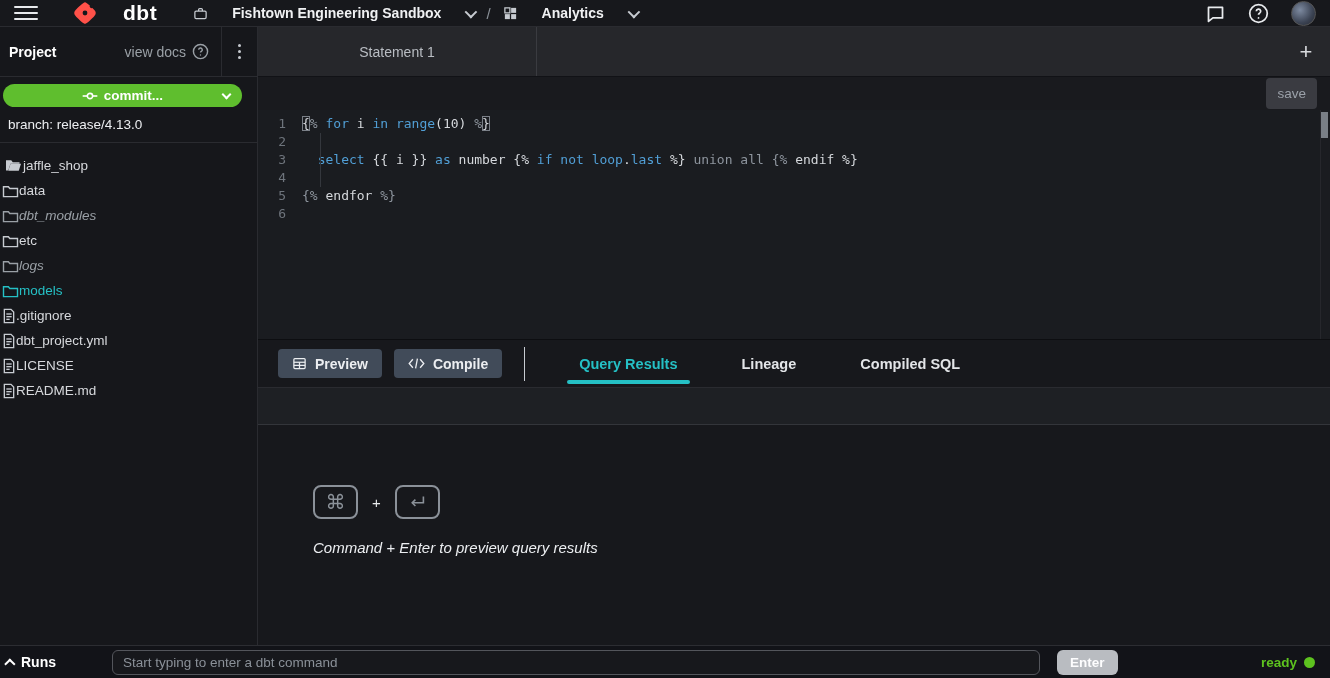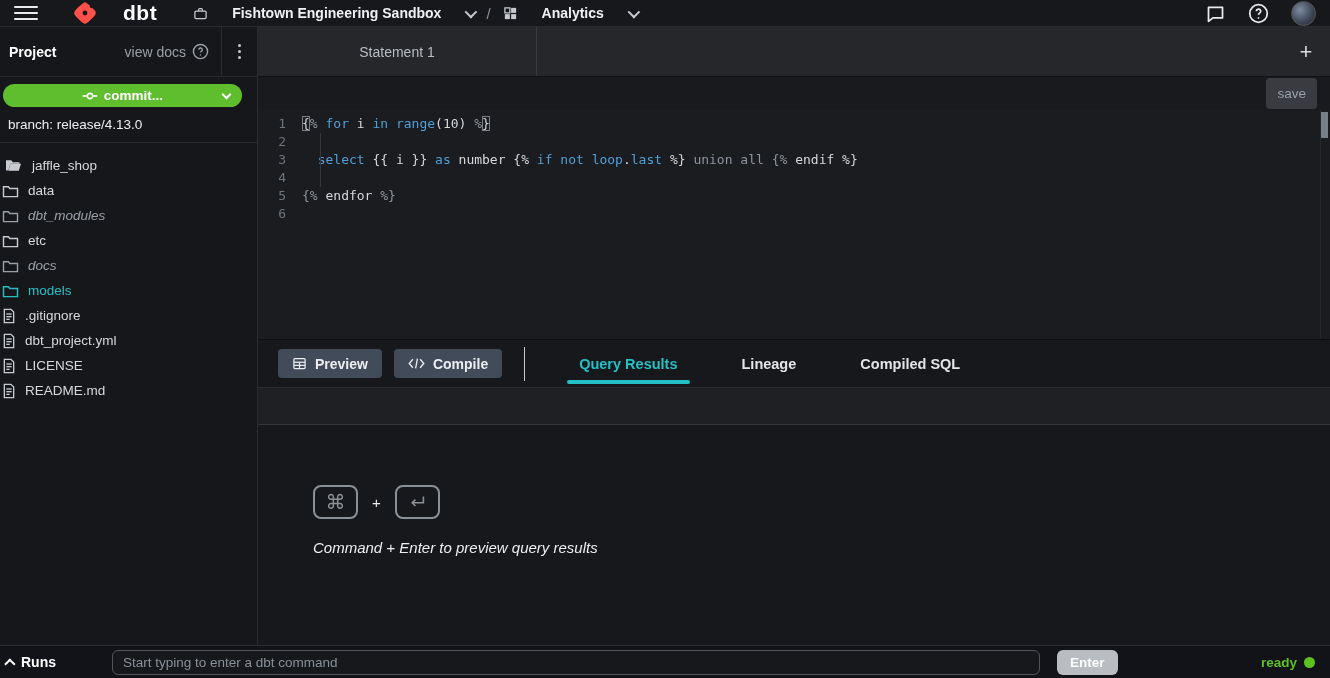--- a/index.html
+++ b/index.html
@@ -32,21 +32,21 @@
   .sb-kebab { width:36px; height:50px; border-left:1px solid #2a2b30; display:flex; align-items:center; justify-content:center; cursor:pointer; }
   .kebab-dots { display:flex; flex-direction:column; gap:3px; }
   .kebab-dots i { width:3px; height:3px; border-radius:50%; background:#c7cbd1; }
   .commit-btn { margin:7px 15px 4px 3px; height:23px; border:none; border-radius:12px;
     background:#5fbe2e; color:#fff; font-weight:bold; font-size:13.5px; display:flex; align-items:center; cursor:pointer;
     font-family:"Liberation Sans", sans-serif; position:relative; }
   .commit-center { flex:1; display:flex; align-items:center; justify-content:center; gap:6px; }
   .commit-chev { position:absolute; right:12px; width:7px; height:7px; border-right:2px solid #fff; border-bottom:2px solid #fff; transform:rotate(45deg); margin-top:-3px; }
   .branch-line { padding:6px 8px 10px 8px; font-size:13.5px; color:#eceef1; border-bottom:1px solid #2a2b30; }
   .tree { padding-top:10px; }
-  .tree-item { height:25px; display:flex; align-items:center; gap:9px; font-size:13.5px; color:#d7d9dd; cursor:pointer; padding-left:4px; }
+  .tree-item { height:25px; display:flex; align-items:center; gap:0; font-size:13.5px; color:#d7d9dd; cursor:pointer; padding-left:4px; }
   .tree-item.lvl1 { padding-left:2px; }
   .tree-item.italic { font-style:italic; color:#9aa0a6; }
   .tree-item.selected { color:#25c0c5; }
   .tree-item svg { flex:none; }
 
   
   .editcol { flex:1; display:flex; flex-direction:column; background:#a21caf; min-width:0; }
   .tabbar { height:50px; background:#26272b; border-bottom:1px solid #111216; display:flex; align-items:stretch; }
   .tab { width:279px; display:flex; align-items:center; justify-content:center; font-size:14px;
     color:#b9bdc3; border-right:1px solid #3a3b40; cursor:pointer; }
@@ -215,21 +215,21 @@
         <div class="tree-item lvl1">
           <svg width="17" height="14" viewBox="0 0 24 20" fill="none" stroke="#c7cbd1" stroke-width="2">
             <path d="M2 4h7l2 2.5h11V18H2z"></path>
           </svg>
           <span>etc</span>
         </div>
         <div class="tree-item lvl1 italic">
           <svg width="17" height="14" viewBox="0 0 24 20" fill="none" stroke="#9aa0a6" stroke-width="2">
             <path d="M2 4h7l2 2.5h11V18H2z"></path>
           </svg>
-          <span>docs</span>
+          <span>logs</span>
         </div>
         <div class="tree-item lvl1 selected">
           <svg width="17" height="14" viewBox="0 0 24 20" fill="none" stroke="#25c0c5" stroke-width="2">
             <path d="M2 4h7l2 2.5h11V18H2z"></path>
           </svg>
           <span>models</span>
         </div>
         <div class="tree-item lvl1">
           <svg width="14" height="16" viewBox="0 0 20 24" fill="none" stroke="#c7cbd1" stroke-width="2">
             <path d="M3 2h10l4 4v16H3z"></path>

